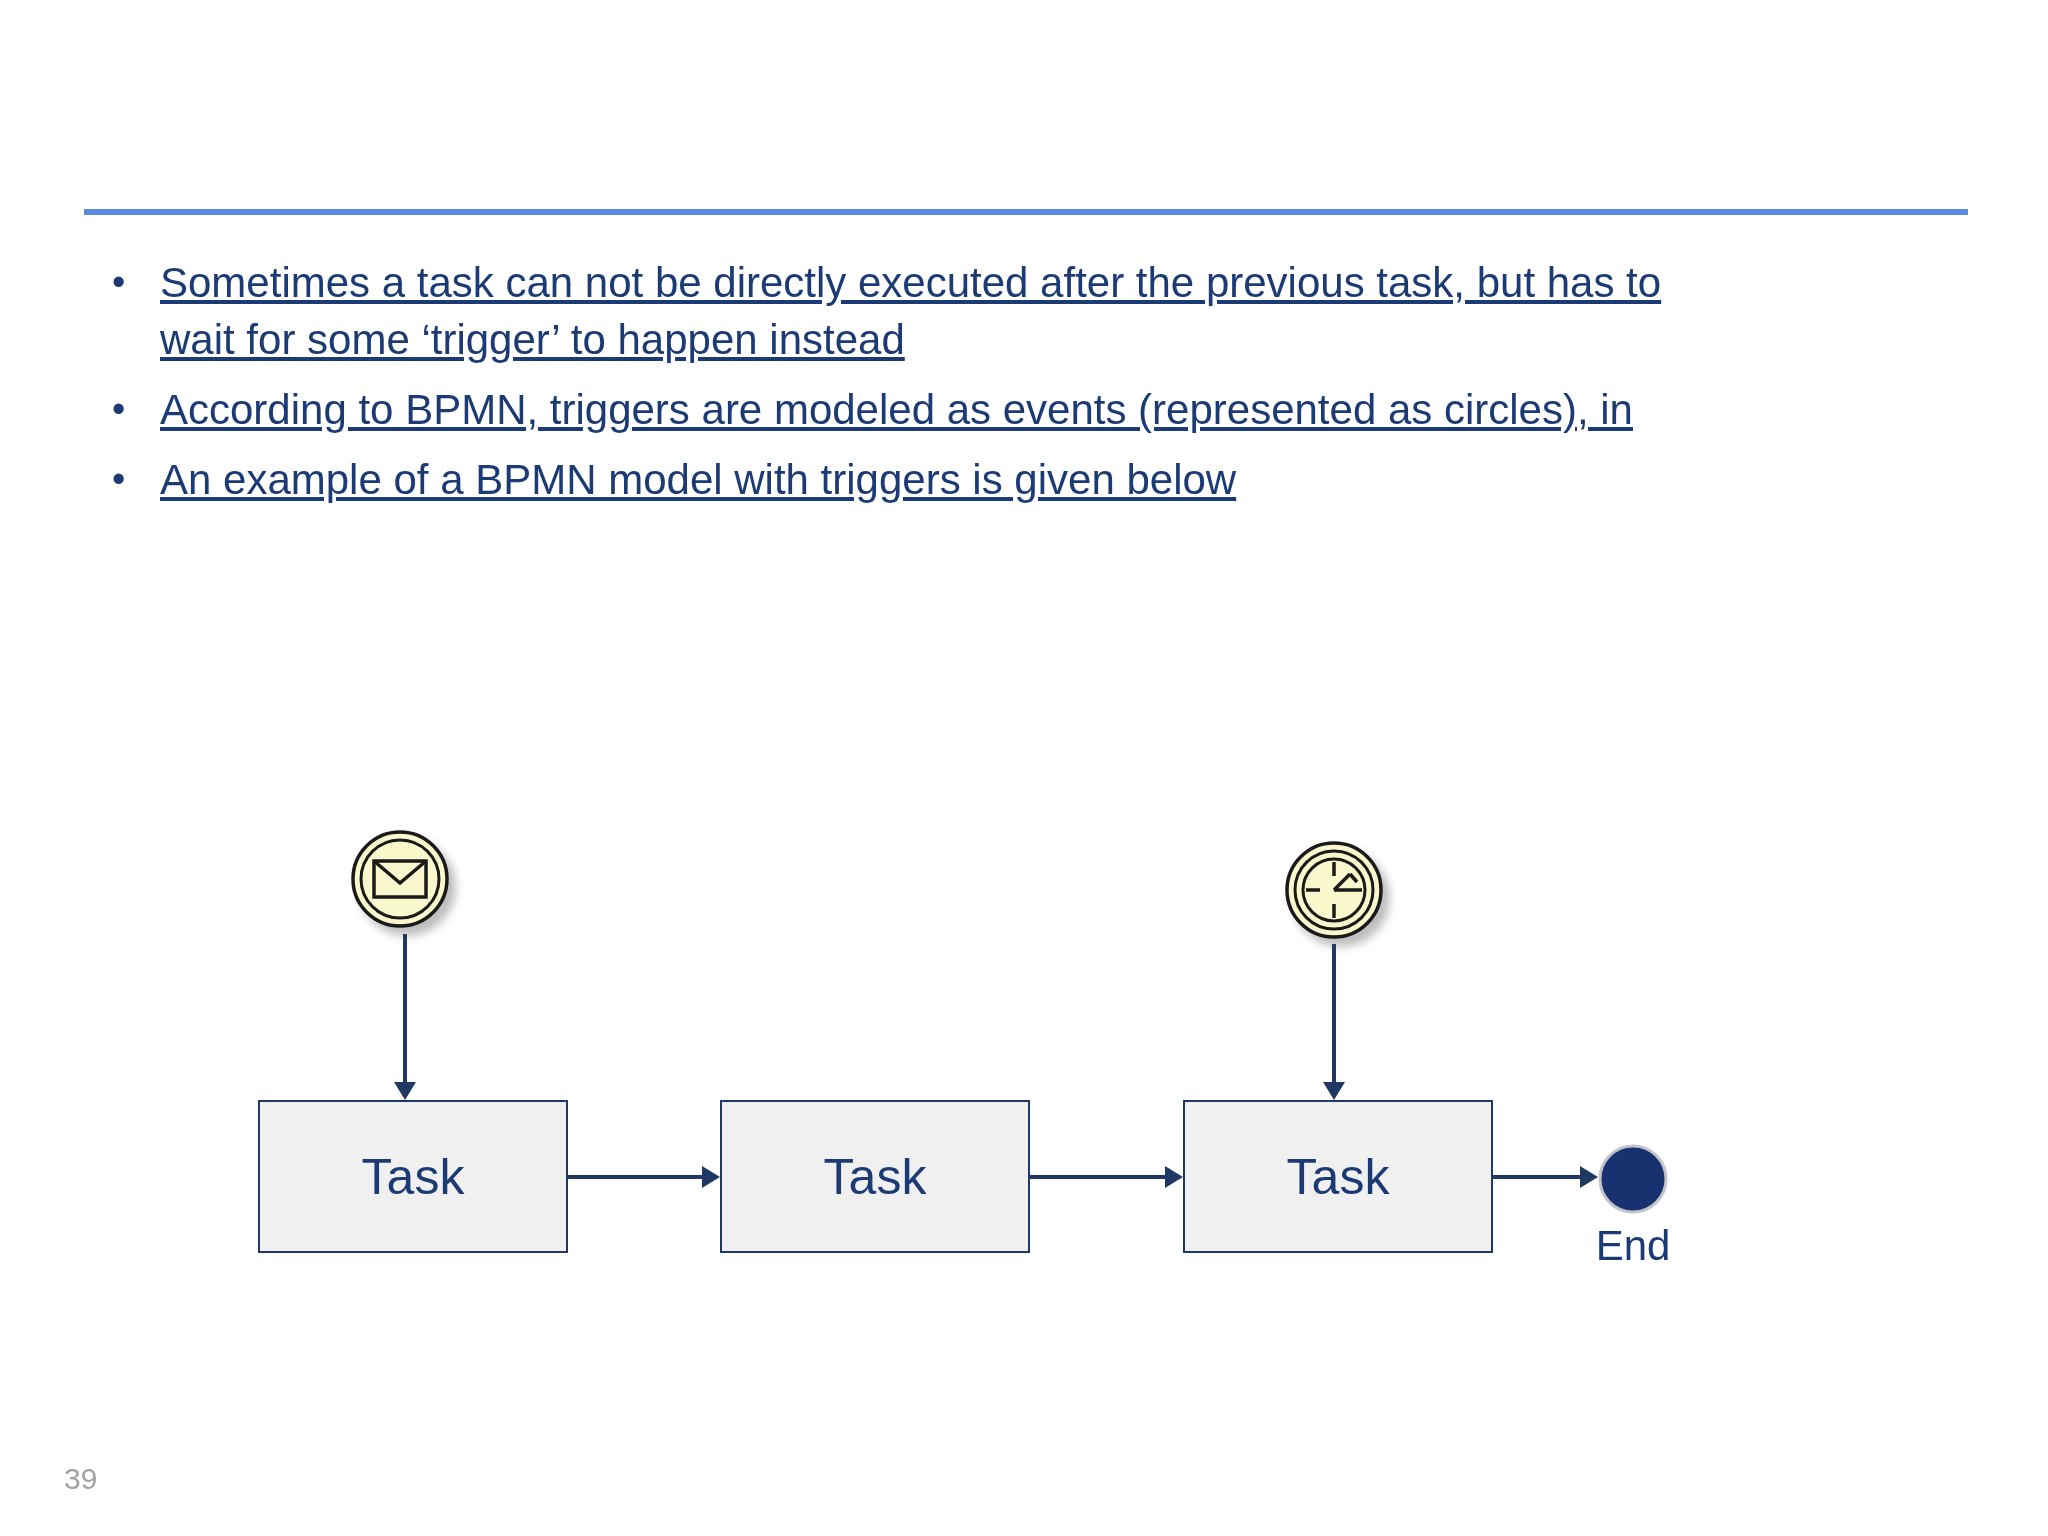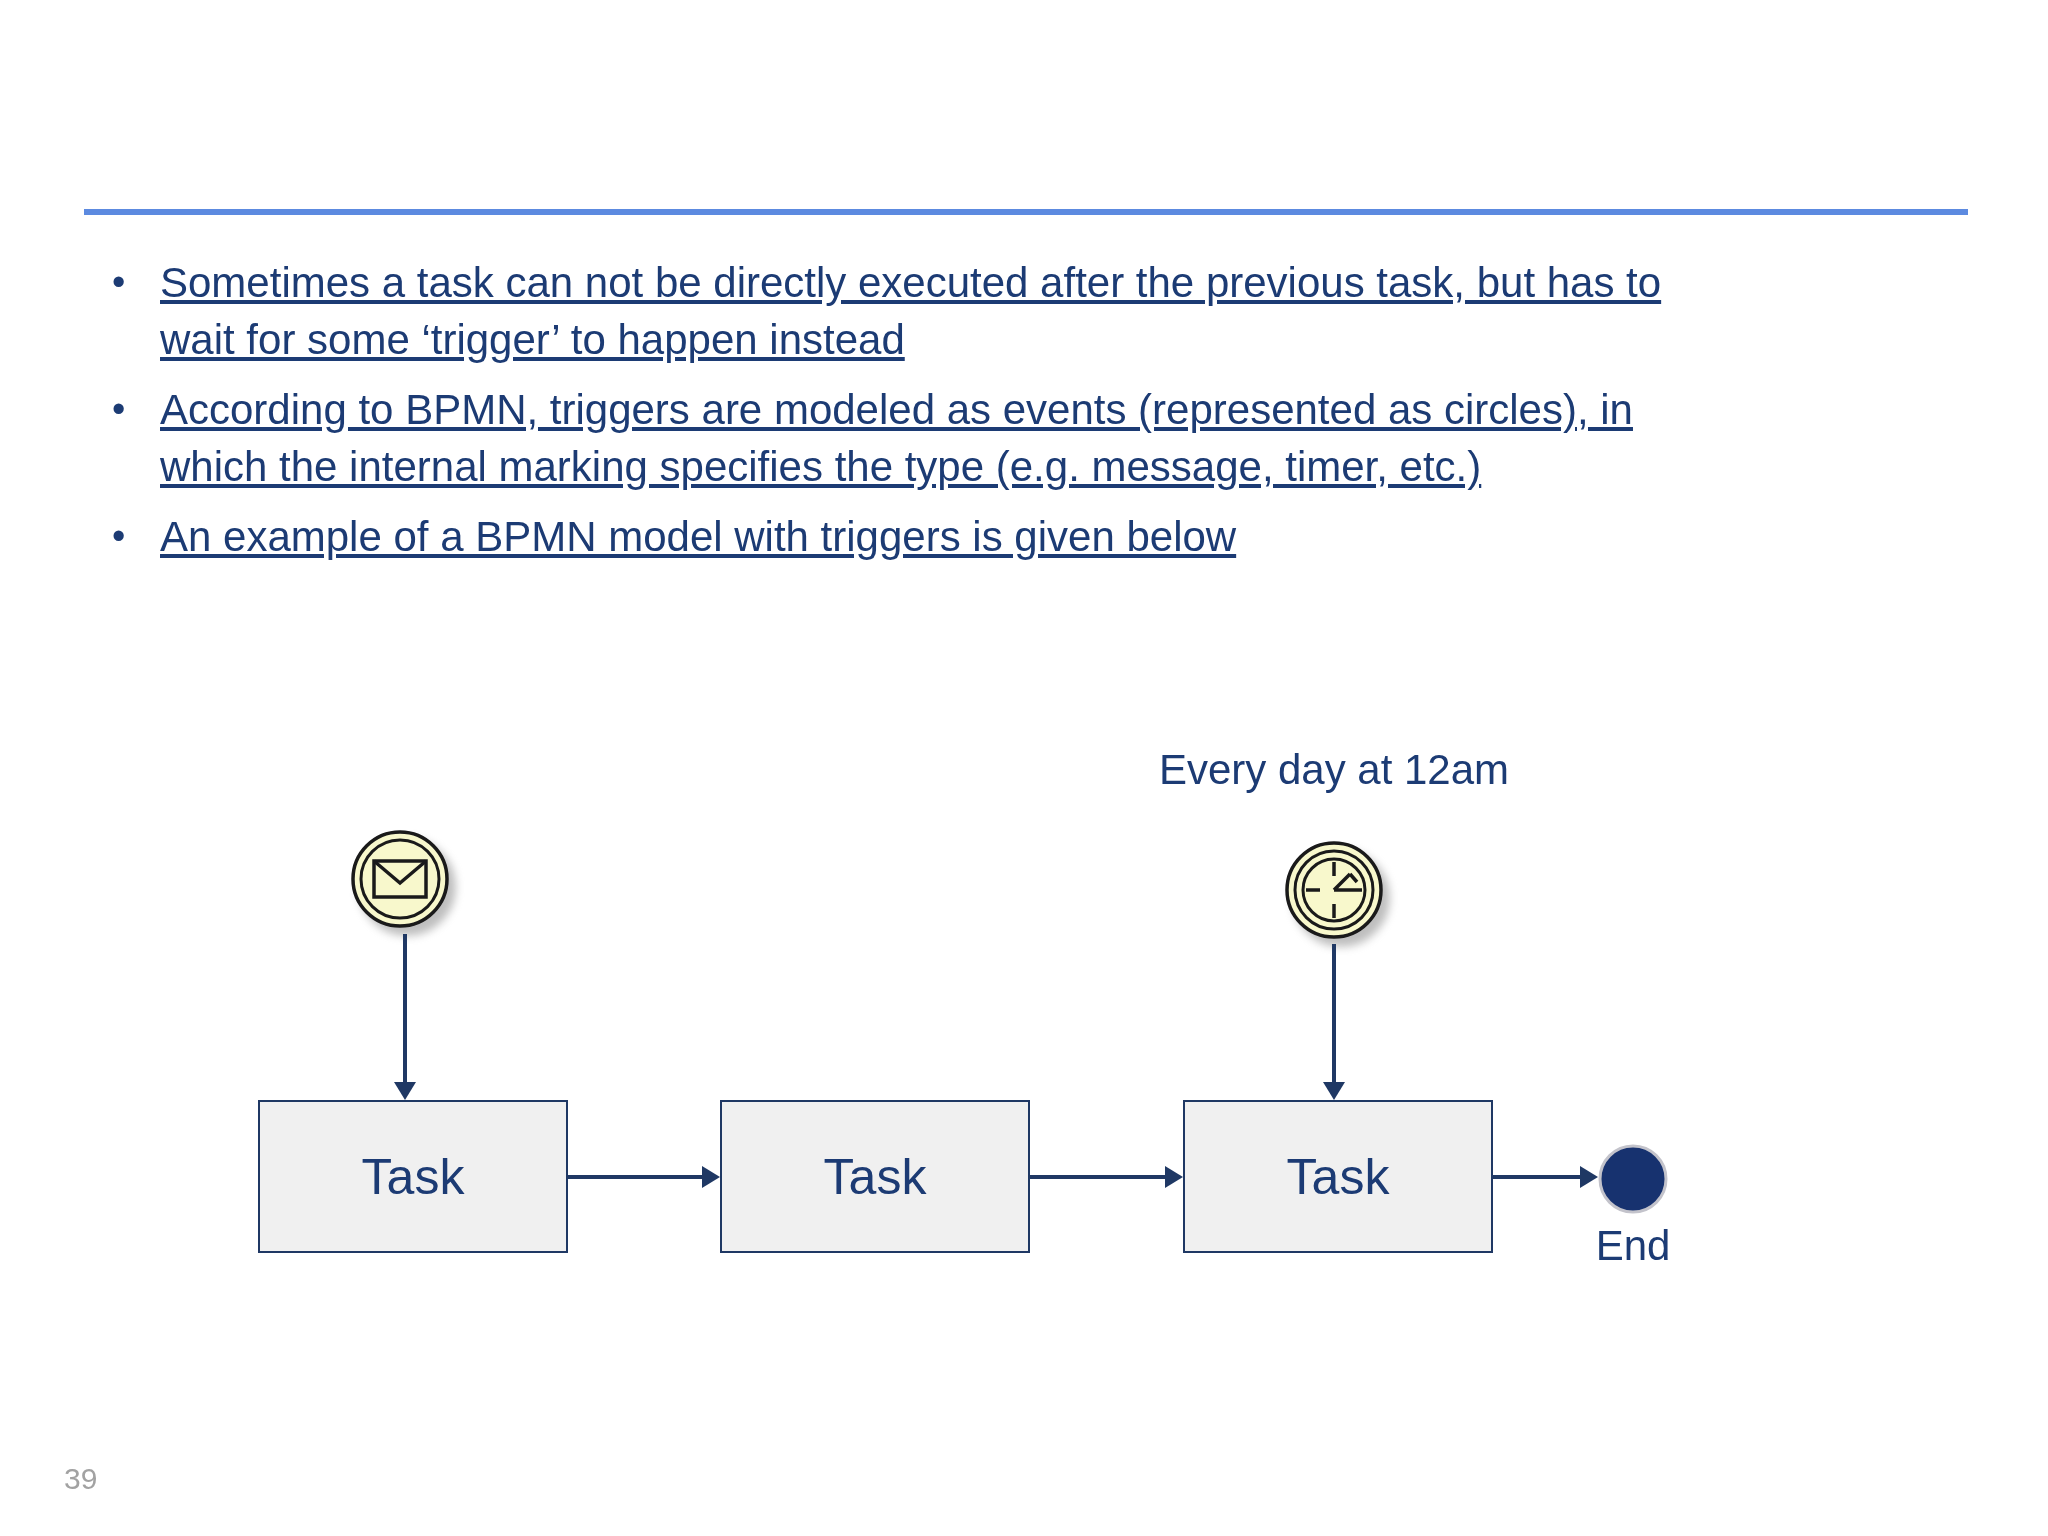--- a/index.html
+++ b/index.html
@@ -71,32 +71,30 @@
       <span class="dot">•</span>
       <div class="lines">
         <div>Sometimes a task can not be directly executed after the previous task, but has to</div>
         <div>wait for some ‘trigger’ to happen instead</div>
       </div>
     </div>
     <div class="bullet">
       <span class="dot">•</span>
       <div class="lines">
         <div>According to BPMN, triggers are modeled as events (represented as circles), in</div>
-        <div>which the internal marking specifies the type (e.g. message, timer, etc.)</div>
       </div>
     </div>
     <div class="bullet">
       <span class="dot">•</span>
       <div class="lines">
         <div>An example of a BPMN model with triggers is given below</div>
       </div>
     </div>
   </div>
 
-  <div class="diagram-label" style="left:1084px;top:746px;width:500px;">Every day at 12am</div>
 
   <svg class="event-icon" style="left:350px;top:829px;" width="100" height="100" viewBox="0 0 100 100">
     <circle cx="50" cy="50" r="47" fill="#f8f8cc" stroke="#1a1a1a" stroke-width="3.5"></circle>
     <circle cx="50" cy="50" r="39" fill="none" stroke="#1a1a1a" stroke-width="3"></circle>
     <rect x="24" y="32" width="52" height="36" fill="#f8f8cc" stroke="#1a1a1a" stroke-width="3.5"></rect>
     <path d="M24,32 L50,54 L76,32" fill="none" stroke="#1a1a1a" stroke-width="3.5"></path>
   </svg>
 
   <svg class="event-icon" style="left:1284px;top:840px;" width="100" height="100" viewBox="0 0 100 100">
     <circle cx="50" cy="50" r="47" fill="#f8f8cc" stroke="#1a1a1a" stroke-width="3.5"></circle>

